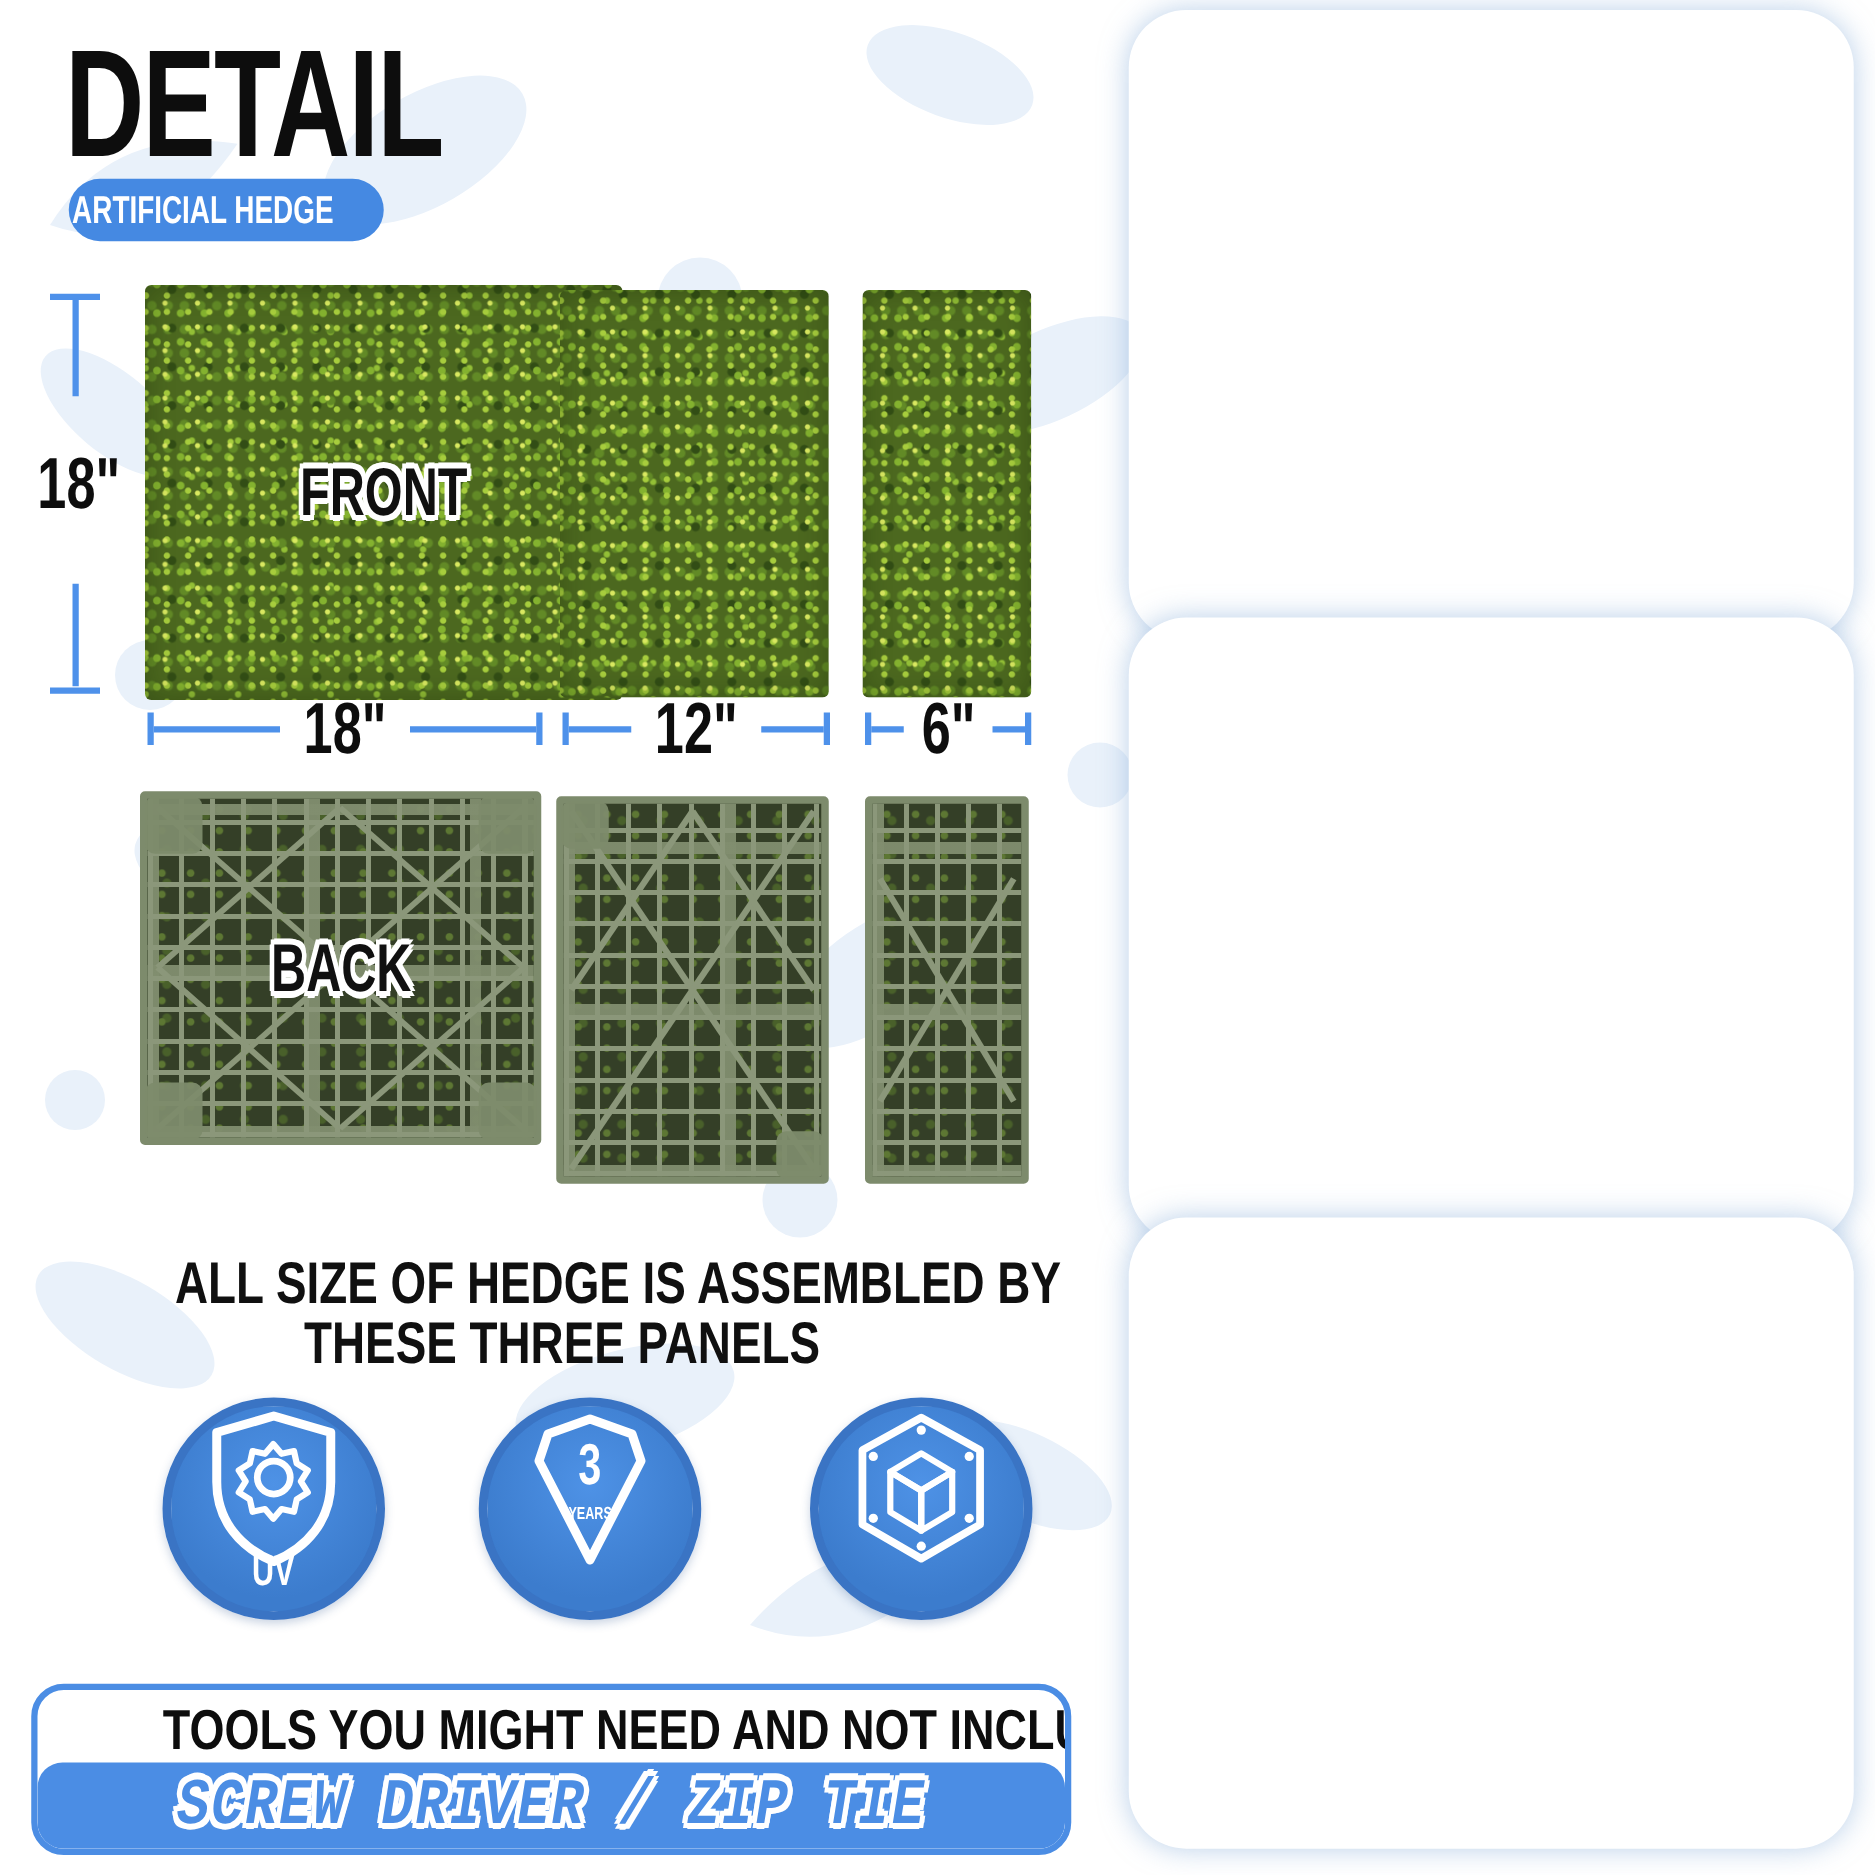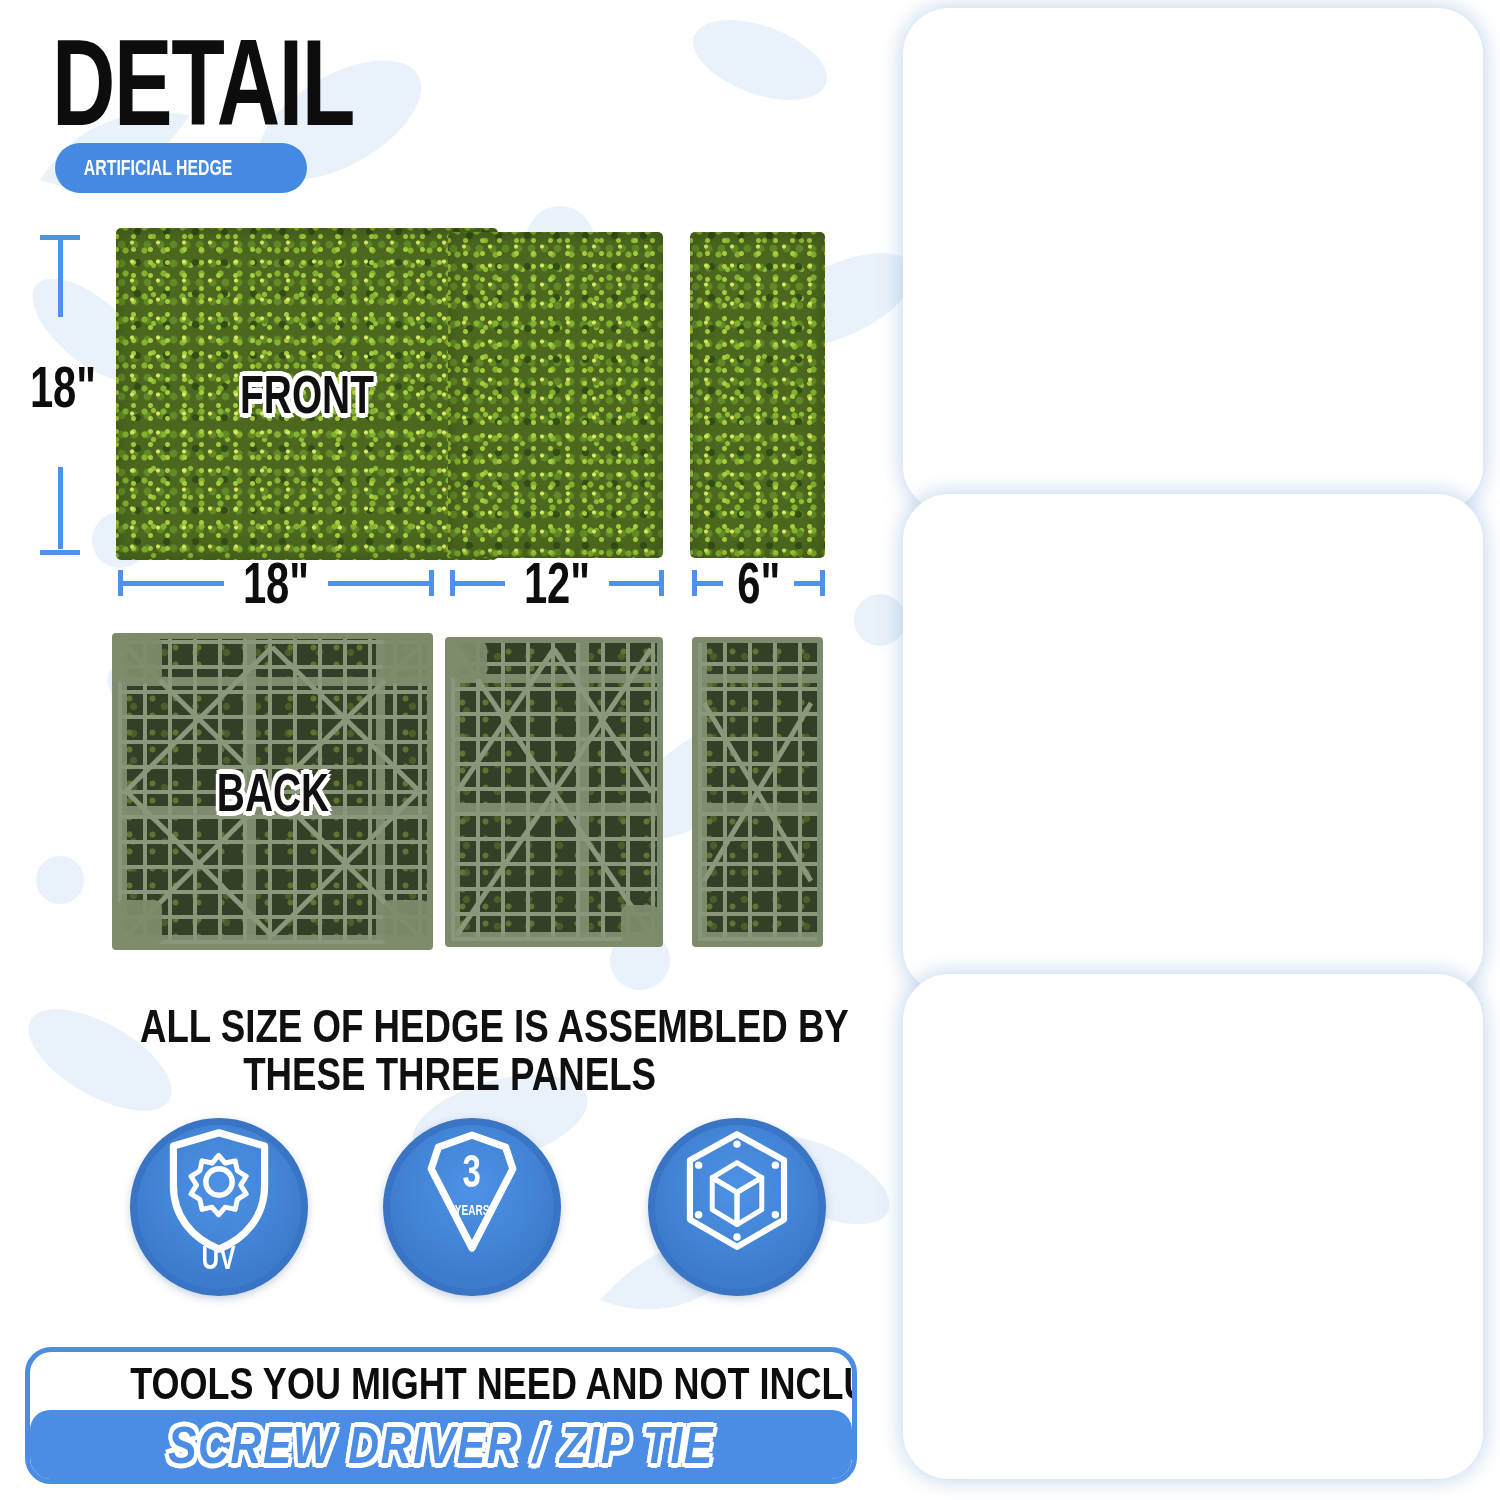--- a/index.html
+++ b/index.html
@@ -10,21 +10,21 @@
   
   .wm { position:absolute; inset:0; z-index:0; pointer-events:none; }
 
   
   .cond { display:inline-block; transform:scaleX(.72); transform-origin:center; white-space:nowrap; font-weight:bold; }
   .cond-l { transform-origin:left center; }
 
   
   .title { position:absolute; left:52px; top:22px; z-index:2; font-size:122px; font-weight:bold; color:#0d0d0d; letter-spacing:-2px; line-height:1; }
   .subtitle-pill { position:absolute; left:55px; top:143px; z-index:2; width:252px; height:50px; border-radius:26px;
-    background:#4589e2; display:flex; align-items:center; justify-content:flex-start; color:#fff; font-size:22px; }
+    background:#4589e2; display:flex; align-items:center; justify-content:flex-end; color:#fff; font-size:31px; }
 
   
   .hedge { position:absolute; z-index:2; border-radius:5px;
     background-color:#4c681f;
     background-image:
       radial-gradient(circle, #d9e860 0 1.5px, transparent 2.6px),
       radial-gradient(circle, #a7cd3d 0 2px, transparent 3px),
       radial-gradient(circle, #84b22f 0 2.6px, transparent 3.6px),
       radial-gradient(circle, #324d15 0 3px, transparent 4.2px),
       radial-gradient(circle, #628a26 0 3px, transparent 4.6px),
@@ -76,21 +76,21 @@
     clip-path:polygon(0 0, 100% 0, 92% 100%, 8% 100%);
     display:flex; align-items:center; justify-content:center;
     color:#fff; font-size:25px; font-weight:bold; box-shadow:0 3px 5px rgba(60,90,140,.3); }
   .badge-txt { position:absolute; width:100%; text-align:center; color:#fff; font-weight:bold; }
 
   
   .tools-box { position:absolute; left:25px; top:1347px; width:832px; height:137px; z-index:2;
     background:#fff; border:5px solid #4b8de4; border-radius:26px; overflow:hidden; }
   .tools-heading { position:absolute; left:0; right:0; top:6px; text-align:center; font-size:45px; font-weight:bold; color:#0d0d0d; }
   .tools-blue { position:absolute; left:0; right:0; bottom:0; height:69px; background:#4b8de4; border-radius:20px 20px 20px 20px;
-    display:flex; align-items:center; justify-content:center; }
+    display:flex; align-items:center; justify-content:center;font-family:Liberation Mono, monospace; }
   .tools-value { font-size:52px; font-weight:bold; font-style:italic; color:#4b8de4; letter-spacing:2px;
     text-shadow:-4px -4px 0 #fff,4px -4px 0 #fff,-4px 4px 0 #fff,4px 4px 0 #fff,0 -5px 0 #fff,0 5px 0 #fff,-5px 0 0 #fff,5px 0 0 #fff; }
 
   
   .pframe { position:absolute; left:903px; width:580px; background:#fff; border-radius:46px; z-index:1;
     box-shadow:0 0 22px rgba(130,170,215,.55); }
   .photo { position:absolute; overflow:hidden; border:4px solid #699bd0; border-radius:38px; background:#cfe2f2; }
 
   .sky { background:linear-gradient(180deg,#8fb8dc 0%,#b9d5ea 34%,#e8f2fa 58%,#ffffff 78%); }
 
@@ -214,21 +214,21 @@
       <span class="cap"></span>
   </div>
   <div class="hdim" style="left:692px; top:568px; width:133px;">
     <span class="cap"></span>
       <span class="line"></span>
     <span class="num"><span class="cond">6"</span></span>
     <span class="line"></span>
       <span class="cap"></span>
   </div>
 
-  <div class="gridback" style="left:112px; top:633px; width:321px; height:317px;">
+  <div class="gridback" style="left:112px; top:633px; width:321px; height:283px;">
     <svg class="diag" viewBox="0 0 309 305" preserveAspectRatio="none">
       <g stroke="#8b977a" stroke-width="5">
         <line x1="8" y1="8" x2="301" y2="297"></line>
           <line x1="301" y1="8" x2="8" y2="297"></line>
         <line x1="154" y1="8" x2="8" y2="152"></line>
           <line x1="154" y1="8" x2="301" y2="152"></line>
         <line x1="154" y1="297" x2="8" y2="152"></line>
           <line x1="154" y1="297" x2="301" y2="152"></line>
       </g>
     </svg>

